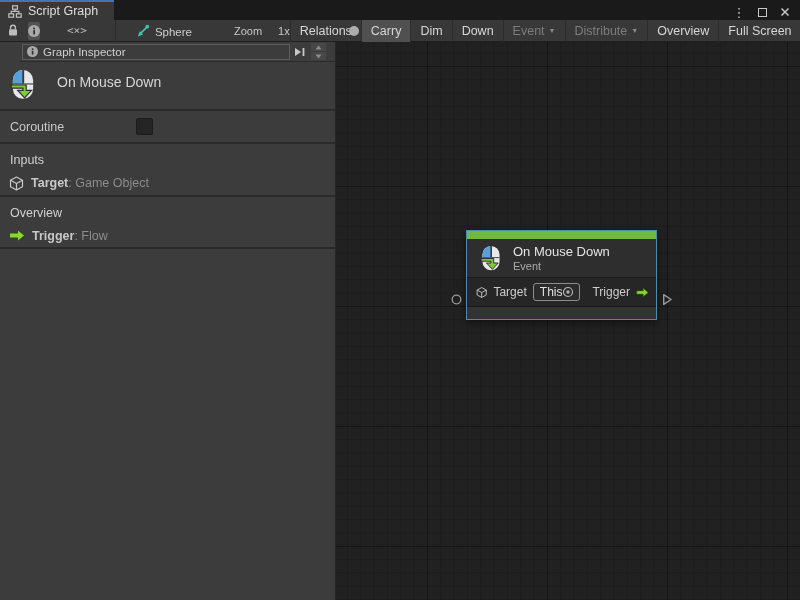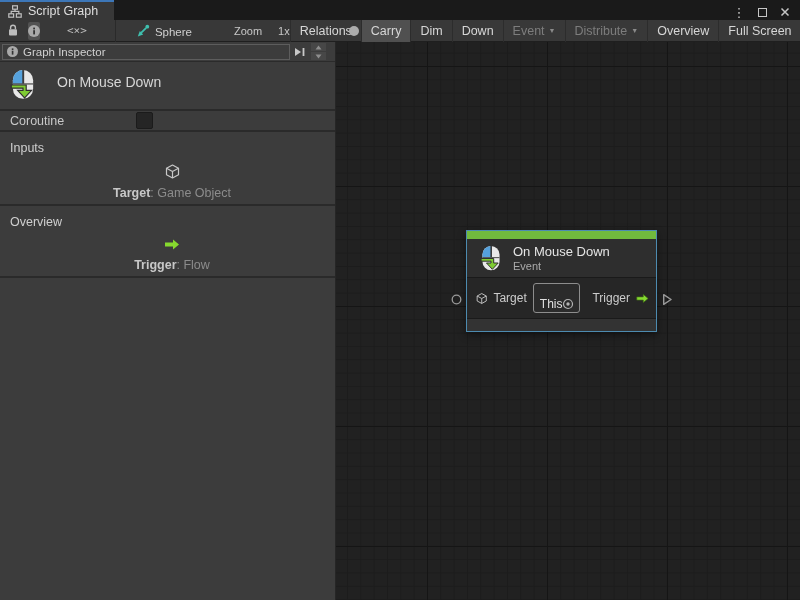--- a/index.html
+++ b/index.html
@@ -35,40 +35,40 @@
   .tb-btn.active { background:#505050; }
   .tb-btn.disabled { color:#7d7d7d; }
   .dd-arrow { font-size:7px; color:#8a8a8a; }
 
   
   .content { flex:1; display:flex; min-height:0; }
 
   
   .inspector { width:336px; flex:0 0 336px; background:#3c3c3c; border-right:1px solid #262626;
                display:flex; flex-direction:column; }
-  .insp-header { height:20px; display:flex; align-items:center; border-bottom:1px solid #2b2b2b; padding:1px 8px 1px 2px; }
+  .insp-header { height:20px; display:flex; align-items:center; border-bottom:1px solid #2b2b2b; padding:1px 8px 1px 2px;margin-left:20px; }
   .insp-titlebox { flex:1; height:16px; border:1px solid #5d5d5d; display:flex; align-items:center;
                    gap:5px; padding:0 4px; background:#3c3c3c; }
   .insp-title { font-size:11.5px; color:#d0d0d0; }
   .insp-expand { width:20px; display:flex; align-items:center; justify-content:center; height:16px; }
   .spinner { width:17px; display:flex; flex-direction:column; gap:1px; padding:0 1px; }
   .spin-btn { height:8px; background:#474747; display:flex; align-items:center; justify-content:center; }
   .i-circle { border-radius:50%; background:#a9a9a9; display:flex; align-items:center; justify-content:center; flex:0 0 auto; }
 
   .event-head { display:flex; padding:7px 8px 8px 8px; border-bottom:2px solid #2a2a2a; min-height:46px; }
   .event-title { font-size:14px; color:#d6d6d6; margin:5px 0 0 19px; }
 
-  .coroutine-row { display:flex; align-items:center; height:21px; padding-left:10px; border-bottom:2px solid #2a2a2a; }
+  .coroutine-row { display:flex; align-items:center; height:33px; padding-left:10px; border-bottom:2px solid #2a2a2a; }
   .coroutine-label { font-size:12.5px; color:#c8c8c8; }
   .checkbox { width:17px; height:17px; background:#252525; border:1px solid #1b1b1b; border-radius:2px;
               margin-left:72px; }
 
   .section { border-bottom:2px solid #2a2a2a; }
   .section-header { font-size:12.5px; color:#cfcfcf; padding:9px 0 4px 10px; }
-  .port-row { display:flex; align-items:center; gap:7px; padding:5px 0 4px 9px; font-size:12.5px;flex-direction:column; }
+  .port-row { display:flex; align-items:flex-start; gap:7px; padding:5px 0 4px 9px; font-size:12.5px; }
   .port-name { font-weight:bold; color:#c8c8c8; }
   .port-type { color:#8c8c8c; }
   .insp-fill { flex:1; }
 
   
   .canvas { flex:1; position:relative; overflow:hidden;
     background-color:#212121;
     background-image:
       linear-gradient(#151515 1px, transparent 1px),
       linear-gradient(90deg,#151515 1px, transparent 1px),
@@ -82,21 +82,21 @@
           background:#2e2e2e; box-shadow:0 3px 8px rgba(0,0,0,.45); cursor:default; }
   .node-accent { height:8px; background:#71ba3d; }
   .node-head { display:flex; align-items:center; padding:5px 10px 5px 11px; background:#2e2e2e; }
   .node-head-text { margin-left:9px; }
   .node-title { font-size:13px; color:#e4e4e4; }
   .node-sub { font-size:11px; color:#ababab; margin-top:1px; }
   .node-ports { display:flex; align-items:center; background:#262626; border-top:1px solid #1a1a1a;
                 border-bottom:1px solid #1a1a1a; padding:5px 7px 5px 9px; gap:6px; }
   .node-port-label { font-size:12px; color:#cccccc; }
   .this-pill { display:flex; align-items:center; gap:0; border:1px solid #8d8d8d; border-radius:3px;
-               background:#2b2b2b; padding:13px 5px 1px 6px; font-size:12px; color:#e0e0e0; }
+               background:#2b2b2b; padding:1px 5px 1px 6px; font-size:12px; color:#e0e0e0; }
   .node-foot { height:12px; background:#333333; }
   .ext-port { position:absolute; display:flex; }
   .ext-port.left { left:-16px; top:63px; }
   .ext-port.right { right:-17px; top:62px; }
   .spacer { flex:1; }
 </style>
 </head>
 <body>
 
 <div id="app">

